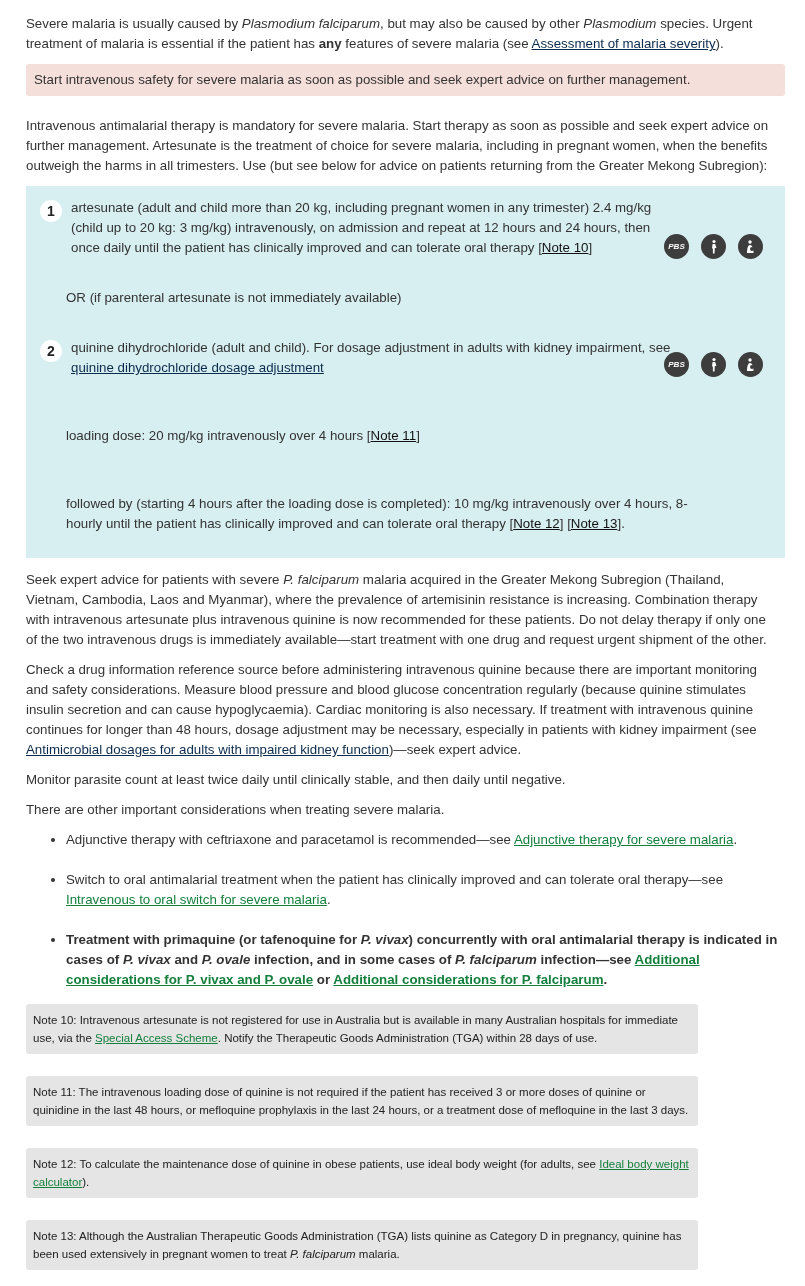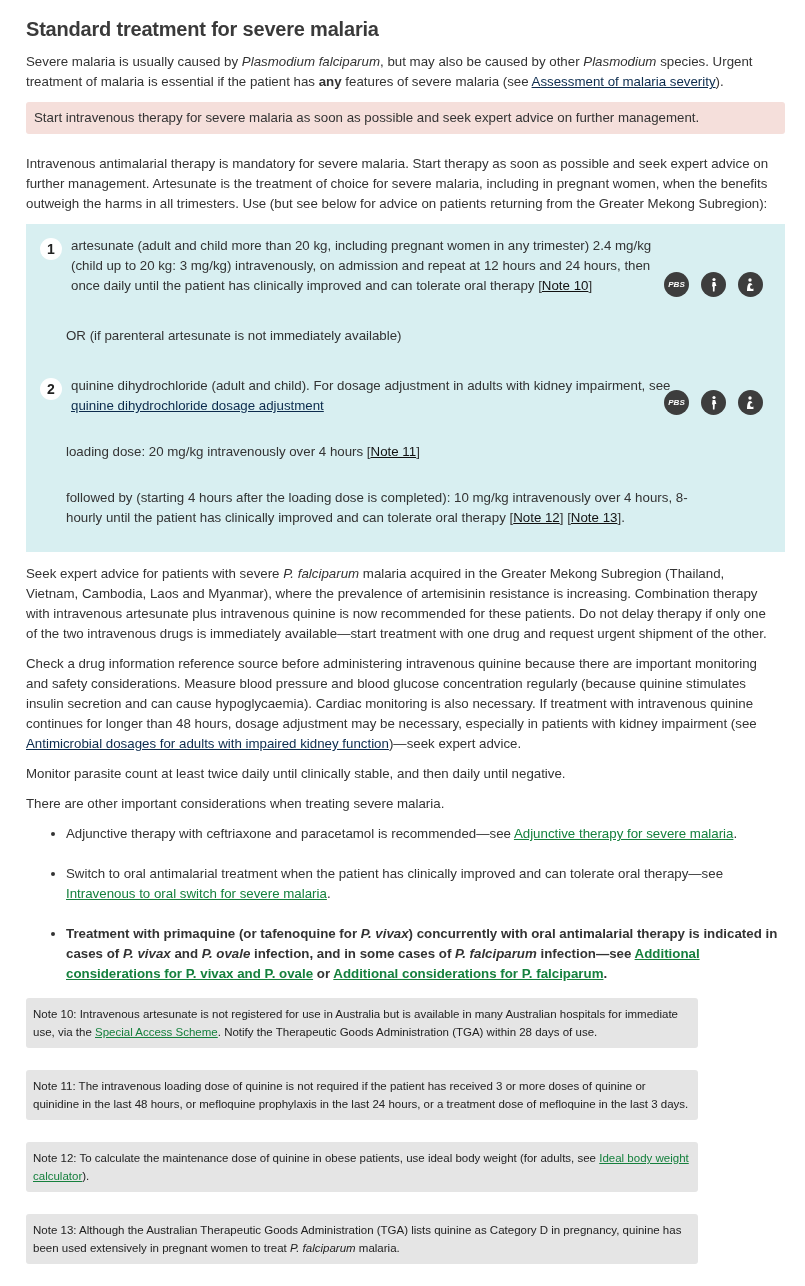--- a/index.html
+++ b/index.html
@@ -33,40 +33,39 @@
     font-weight: bold; font-size: 14px; text-align: center; line-height: 22px; color: #222;
   }
   .drug .line1 { padding-left: 5px; }
   .icons { position: absolute; right: 8px; display: flex; gap: 12px; }
   .icon {
     width: 25px; height: 25px; border-radius: 50%; background: #3d3d3d;
     color: #fff; display: flex; align-items: center; justify-content: center;
     font-size: 8px; font-weight: bold; font-style: italic;
   }
   .icon svg { width: 16px; height: 16px; }
-  .sub { padding-left: 26px; margin-top: 26px; }
+  .sub { padding-left: 26px; margin-top: 48px; }
   .or { padding-left: 26px; margin: 30px 0 30px 0; }
   ul { margin: 0 0 14px 0; padding-left: 40px; }
   li { margin-bottom: 20px; list-style: disc; }
   li:last-child { margin-bottom: 7px; font-weight: bold; }
   .notebox {
     background: #e5e5e5; border-radius: 3px; width: 672px;
     padding: 7px 7px; font-size: 11.5px; line-height: 18px; color: #222;
     margin-bottom: 22px;
   }
 </style>
 </head>
 <body>
 
 <div class="page">
-  <h1>Standard treatment for severe malaria</h1>
 
   <p><span>Severe malaria is usually caused by </span><em>Plasmodium falciparum</em><span>, but may also be caused by other </span><em>Plasmodium</em><span> species. Urgent treatment of malaria is essential if the patient has </span><b>any</b><span> features of severe malaria (see </span><a class="dark" href="#">Assessment of malaria severity</a><span>).</span></p>
 
-  <div class="alert">Start intravenous therapy for severe malaria as soon as possible and seek expert advice on further management.</div>
+  <div class="alert">Start intravenous safety for severe malaria as soon as possible and seek expert advice on further management.</div>
 
   <p>Intravenous antimalarial therapy is mandatory for severe malaria. Start therapy as soon as possible and seek expert advice on further management. Artesunate is the treatment of choice for severe malaria, including in pregnant women, when the benefits outweigh the harms in all trimesters. Use (but see below for advice on patients returning from the Greater Mekong Subregion):</p>
 
   <div class="regimen">
     <div class="drug">
       <span class="num">1</span>
       <div class="line1"><span>artesunate (adult and child more than 20 kg, including pregnant women in any trimester) 2.4 mg/kg (child up to 20 kg: 3 mg/kg) intravenously, on admission and repeat at 12 hours and 24 hours, then once daily until the patient has clinically improved and can tolerate oral therapy [</span><a class="note" href="#">Note 10</a><span>]</span></div>
       <div class="icons" style="top:36px;">
         <span class="icon">PBS</span>
         <span class="icon">

